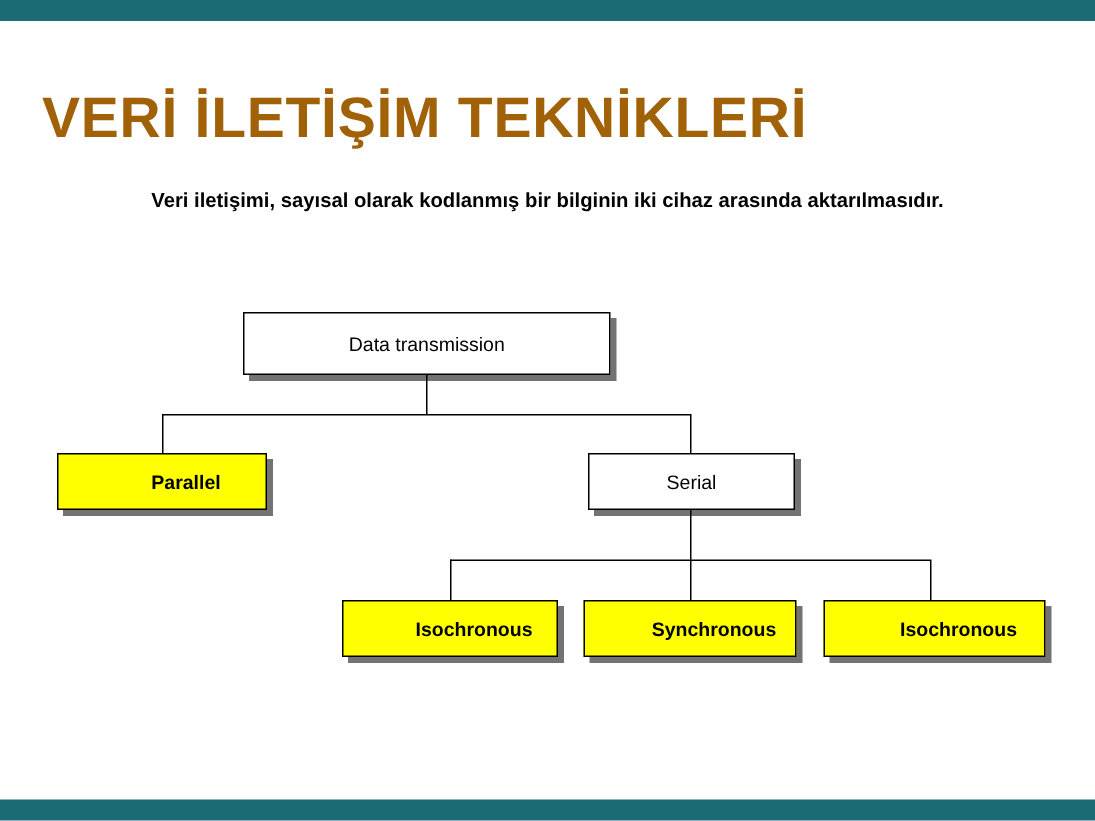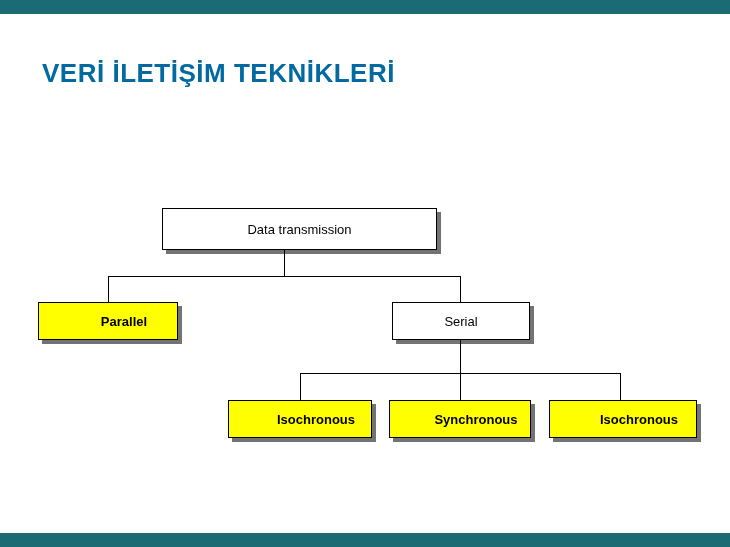--- a/index.html
+++ b/index.html
@@ -31,25 +31,25 @@
   .bottom-bar {
     position: absolute;
     left: 0;
     bottom: 0;
     width: 730px;
     height: 14px;
     background: #1a6b73;
   }
   .title {
     position: absolute;
-    left: 42px;
+    left: 28px;
     top: 58px;
-    font-size: 26px;
+    font-size: 38px;
     font-weight: bold;
-    color: #0369a1;
+    color: #a16207;
     letter-spacing: 0.5px;
     white-space: nowrap;
   }
   .subtitle {
     position: absolute;
     left: 60px;
     top: 124px;
     width: 610px;
     text-align: center;
     font-size: 13.5px;
@@ -92,24 +92,25 @@
 </style>
 </head>
 <body>
 
 <div class="slide">
 
   <div class="top-bar"></div>
   <div class="bottom-bar"></div>
 
   <div class="title">VERİ İLETİŞİM TEKNİKLERİ</div>
+  <div class="subtitle">Veri iletişimi, sayısal olarak kodlanmış bir bilginin iki cihaz arasında aktarılmasıdır.</div>
 
   <div class="diagram">
 
-    <div class="node" style="left:162px; top:18px; width:275px; height:42px;align-items:center;">
+    <div class="node" style="left:162px; top:18px; width:245px; height:42px;align-items:center;">
       <span>Data transmission</span>
     </div>
 
     <div class="line v" style="left:284px; top:60px; height:26px;"></div>
 
     <div class="line h" style="left:108px; top:86px; width:352px;"></div>
 
     <div class="line v" style="left:108px; top:86px; height:26px;"></div>
 
     <div class="line v" style="left:460px; top:86px; height:26px;"></div>

